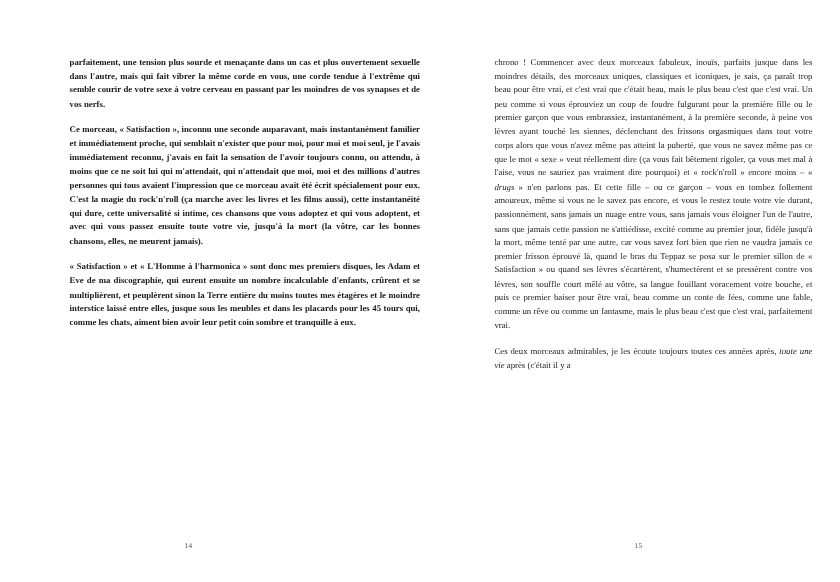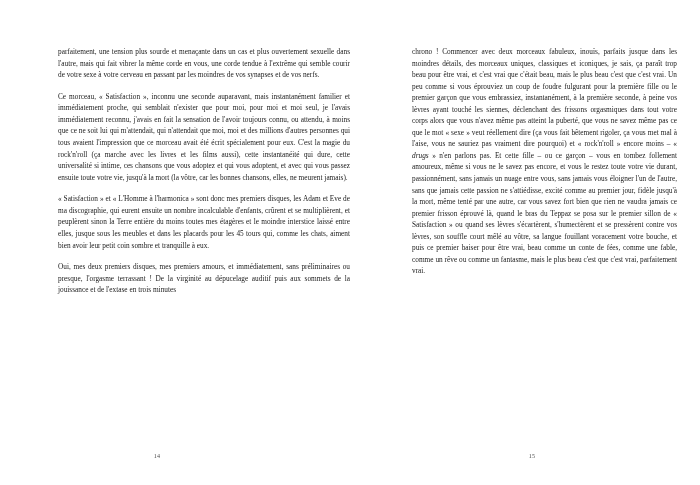--- a/index.html
+++ b/index.html
@@ -24,20 +24,21 @@
   }
   .page {
     position: relative;
     box-sizing: border-box;
     width: 350px;
     height: 485px;
     padding: 46px 0 0 0;
   }
   .page-left .text-col {
     margin-left: 58px;
+    font-weight: bold;
   }
   .page-right .text-col {
     margin-left: 62px;
     margin-right: 23px;
   }
   .text-col {
     font-size: 7.3px;
     line-height: 11.55px;
     text-align: justify;
     text-justify: inter-word;
@@ -78,25 +79,25 @@
 </head>
 <body>
 
 <div class="spread">
 
   <div class="page page-left">
     <div class="text-col">
       <p>parfaitement, une tension plus sourde et menaçante dans un cas et plus ouvertement sexuelle dans l'autre, mais qui fait vibrer la même corde en vous, une corde tendue à l'extrême qui semble courir de votre sexe à votre cerveau en passant par les moindres de vos synapses et de vos nerfs.</p>
       <p>Ce morceau, « Satisfaction », inconnu une seconde auparavant, mais instantanément familier et immédiatement proche, qui semblait n'exister que pour moi, pour moi et moi seul, je l'avais immédiatement reconnu, j'avais en fait la sensation de l'avoir toujours connu, ou attendu, à moins que ce ne soit lui qui m'attendait, qui n'attendait que moi, moi et des millions d'autres personnes qui tous avaient l'impression que ce morceau avait été écrit spécialement pour eux. C'est la magie du rock'n'roll (ça marche avec les livres et les films aussi), cette instantanéité qui dure, cette universalité si intime, ces chansons que vous adoptez et qui vous adoptent, et avec qui vous passez ensuite toute votre vie, jusqu'à la mort (la vôtre, car les bonnes chansons, elles, ne meurent jamais).</p>
       <p>« Satisfaction » et « L'Homme à l'harmonica » sont donc mes premiers disques, les Adam et Eve de ma discographie, qui eurent ensuite un nombre incalculable d'enfants, crûrent et se multiplièrent, et peuplèrent sinon la Terre entière du moins toutes mes étagères et le moindre interstice laissé entre elles, jusque sous les meubles et dans les placards pour les 45 tours qui, comme les chats, aiment bien avoir leur petit coin sombre et tranquille à eux.</p>
-      <p>Oui, mes deux premiers disques, mes premiers amours, et immédiatement, sans préliminaires ou presque, l'orgasme terrassant ! De la virginité au dépucelage auditif puis aux sommets de la jouissance et de l'extase en trois minutes</p>
     </div>
     <div class="folio">14</div>
   </div>
 
   <div class="page page-right">
     <div class="text-col">
       <p>chrono ! Commencer avec deux morceaux fabuleux, inouïs, parfaits jusque dans les moindres détails, des morceaux uniques, classiques et iconiques, je sais, ça paraît trop beau pour être vrai, et c'est vrai que c'était beau, mais le plus beau c'est que c'est vrai. Un peu comme si vous éprouviez un coup de foudre fulgurant pour la première fille ou le premier garçon que vous embrassiez, instantanément, à la première seconde, à peine vos lèvres ayant touché les siennes, déclenchant des frissons orgasmiques dans tout votre corps alors que vous n'avez même pas atteint la puberté, que vous ne savez même pas ce que le mot « sexe » veut réellement dire (ça vous fait bêtement rigoler, ça vous met mal à l'aise, vous ne sauriez pas vraiment dire pourquoi) et « rock'n'roll » encore moins – « <em>drugs</em> » n'en parlons pas. Et cette fille – ou ce garçon – vous en tombez follement amoureux, même si vous ne le savez pas encore, et vous le restez toute votre vie durant, passionnément, sans jamais un nuage entre vous, sans jamais vous éloigner l'un de l'autre, sans que jamais cette passion ne s'attiédisse, excité comme au premier jour, fidèle jusqu'à la mort, même tenté par une autre, car vous savez fort bien que rien ne vaudra jamais ce premier frisson éprouvé là, quand le bras du Teppaz se posa sur le premier sillon de « Satisfaction » ou quand ses lèvres s'écartèrent, s'humectèrent et se pressèrent contre vos lèvres, son souffle court mêlé au vôtre, sa langue fouillant voracement votre bouche, et puis ce premier baiser pour être vrai, beau comme un conte de fées, comme une fable, comme un rêve ou comme un fantasme, mais le plus beau c'est que c'est vrai, parfaitement vrai.</p>
+      <p>Ces deux morceaux admirables, je les écoute toujours toutes ces années après, <em>toute une vie</em> après (c'était il y a</p>
     </div>
     <div class="folio">15</div>
   </div>
 
 </div>
 
 </body></html>

